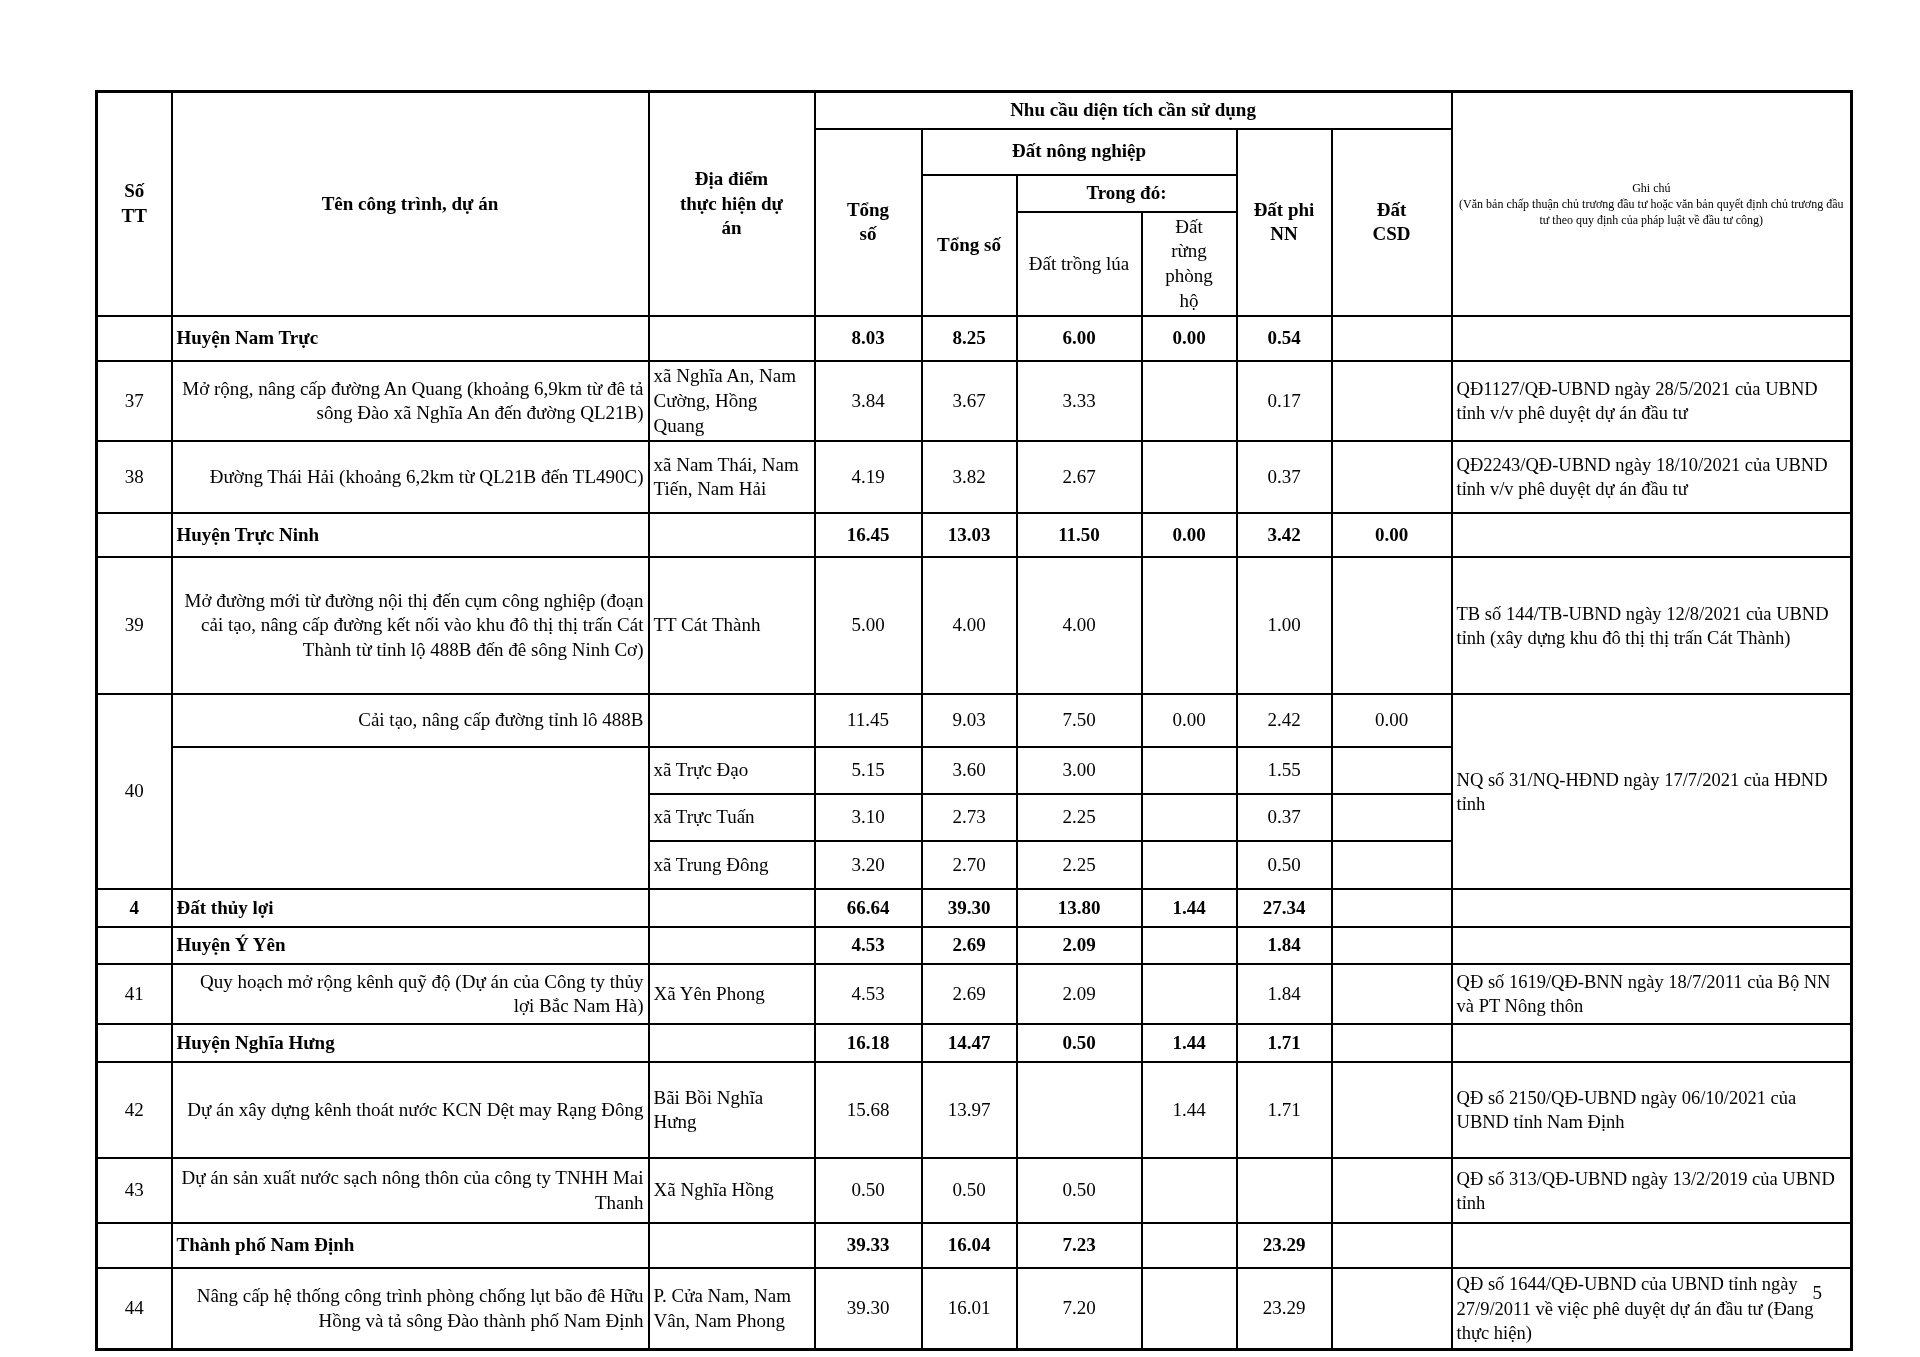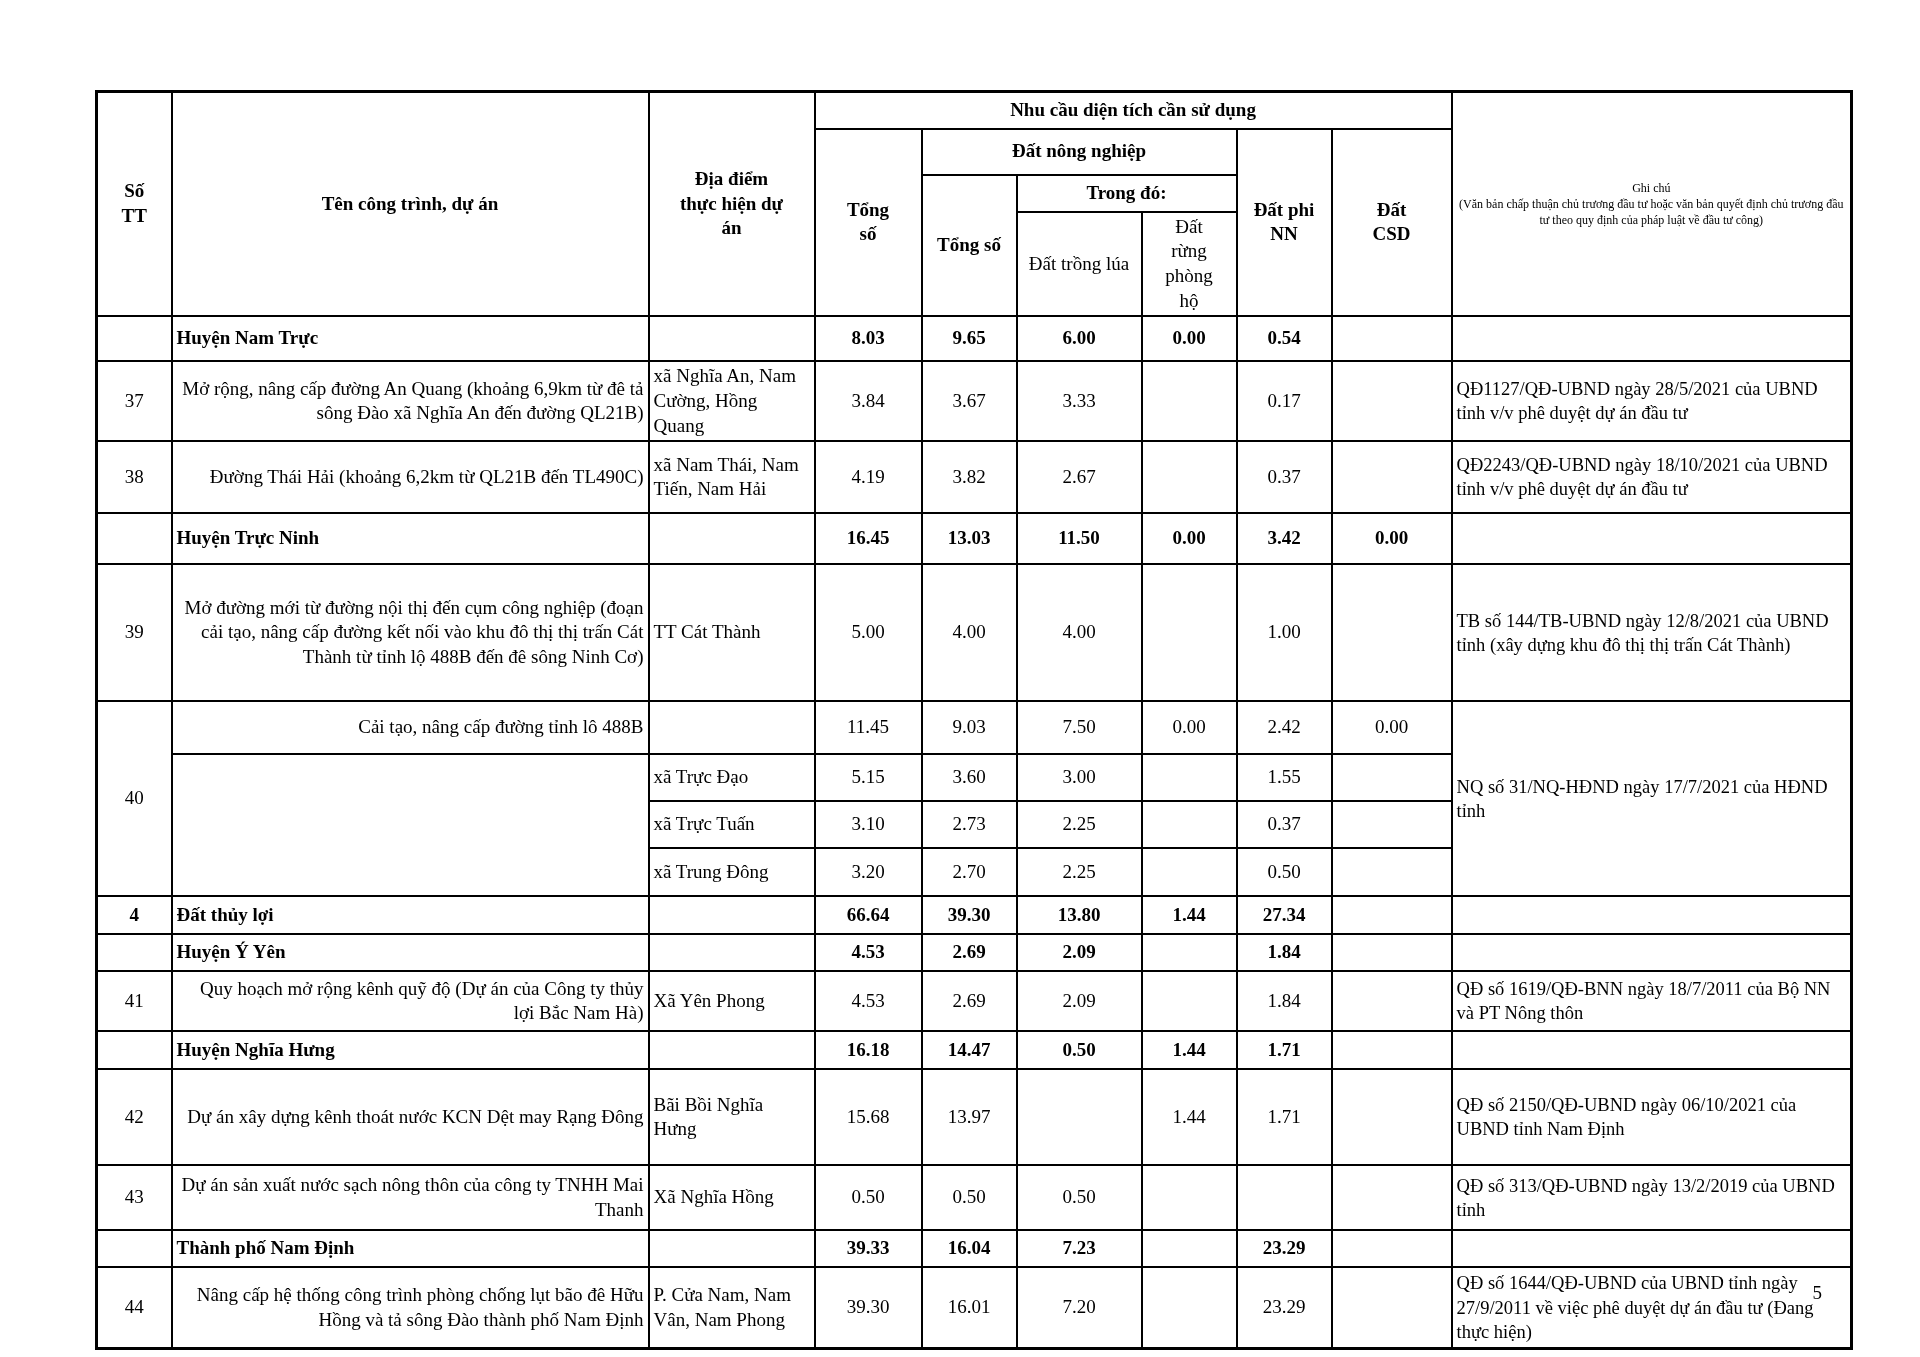--- a/index.html
+++ b/index.html
@@ -91,21 +91,21 @@
         <th class="reg">Đất trồng lúa</th>
         <th class="reg"><span class="wrapspan w60">Đất rừng phòng hộ</span></th>
       </tr>
     </thead>
     <tbody id="tbody">
         <tr style="height: 45px;">
           <td class="stt"></td>
           <td class="sec">Huyện Nam Trực</td>
           <td class="loc"></td>
           <td class="num bold">8.03</td>
-          <td class="num bold">9.65</td>
+          <td class="num bold">8.25</td>
           <td class="num bold">6.00</td>
           <td class="num bold">0.00</td>
           <td class="num bold">0.54</td>
           <td class="num"></td>
           <td class="note"></td>
         </tr>
         <tr style="height: 75px;">
           <td class="stt">37</td>
           <td class="name">Mở rộng, nâng cấp đường An Quang (khoảng 6,9km từ đê tả sông Đào xã Nghĩa An đến đường QL21B)</td>
           <td class="loc">xã Nghĩa An, Nam Cường, Hồng Quang</td>
@@ -122,21 +122,21 @@
           <td class="name">Đường Thái Hải (khoảng 6,2km từ QL21B đến TL490C)</td>
           <td class="loc">xã Nam Thái, Nam Tiến, Nam Hải</td>
           <td class="num">4.19</td>
           <td class="num">3.82</td>
           <td class="num">2.67</td>
           <td class="num"></td>
           <td class="num">0.37</td>
           <td class="num"></td>
           <td class="note">QĐ2243/QĐ-UBND ngày 18/10/2021 của UBND tỉnh v/v phê duyệt dự án đầu tư</td>
         </tr>
-        <tr style="height: 51px;">
+        <tr style="height: 44px;">
           <td class="stt"></td>
           <td class="sec">Huyện Trực Ninh</td>
           <td class="loc"></td>
           <td class="num bold">16.45</td>
           <td class="num bold">13.03</td>
           <td class="num bold">11.50</td>
           <td class="num bold">0.00</td>
           <td class="num bold">3.42</td>
           <td class="num bold">0.00</td>
           <td class="note"></td>
@@ -258,21 +258,21 @@
           <td class="name">Dự án sản xuất nước sạch nông thôn của công ty TNHH Mai Thanh</td>
           <td class="loc">Xã Nghĩa Hồng</td>
           <td class="num">0.50</td>
           <td class="num">0.50</td>
           <td class="num">0.50</td>
           <td class="num"></td>
           <td class="num"></td>
           <td class="num"></td>
           <td class="note">QĐ số 313/QĐ-UBND ngày 13/2/2019 của UBND tỉnh</td>
         </tr>
-        <tr style="height: 37px;">
+        <tr style="height: 45px;">
           <td class="stt"></td>
           <td class="sec">Thành phố Nam Định</td>
           <td class="loc"></td>
           <td class="num bold">39.33</td>
           <td class="num bold">16.04</td>
           <td class="num bold">7.23</td>
           <td class="num"></td>
           <td class="num bold">23.29</td>
           <td class="num"></td>
           <td class="note"></td>

